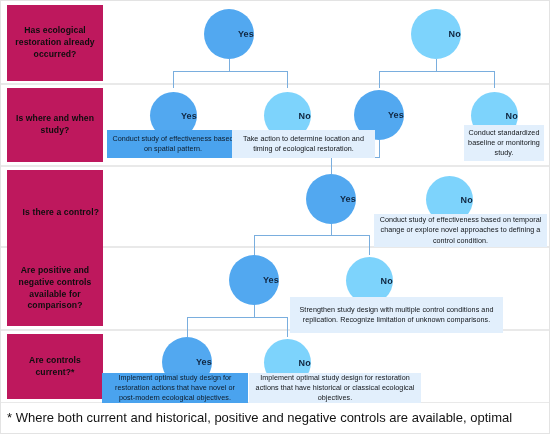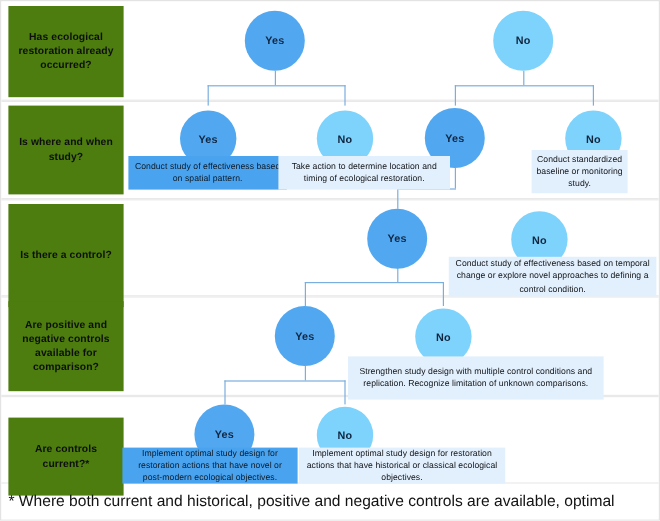--- a/index.html
+++ b/index.html
@@ -22,21 +22,21 @@
     position:absolute;
     left:0; right:0;
     border-top:1px solid #e9e9e9;
     border-bottom:1px solid #e9e9e9;
     box-sizing:border-box;
   }
   .qcell{
     position:absolute;
     left:6px;
     width:96px;
-    background:#4d7c0f;
+    background:#be185d;
     display:flex;
     align-items:center;
     justify-content:center;
     text-align:center;
     box-sizing:border-box;
     padding:2px 4px;
   }
   .qcell span{
     font-size:8.6px;
     font-weight:bold;
@@ -44,21 +44,21 @@
     line-height:1.38;
     letter-spacing:.1px;
   }
 
   
   .node{
     position:absolute;
     border-radius:50%;
     display:flex;
     align-items:center;
-    justify-content:center;
+    justify-content:flex-end;
     box-sizing:border-box;
     z-index:4;
   }
   .node span{
     font-size:9px;
     font-weight:bold;
     color:#10253f;
     letter-spacing:.2px;
   }
   .node.yes{ background:#52a8f0; }
@@ -115,27 +115,27 @@
   <div class="row-band" style="top:165px;height:81px;"></div>
   <div class="row-band" style="top:246px;height:83px;"></div>
   <div class="row-band" style="top:329px;height:73px;"></div>
 
   <div class="qcell" style="top:4px;height:76px;">
     <span>Has ecological restoration already occurred?</span>
   </div>
   <div class="qcell" style="top:87px;height:74px;">
     <span>Is where and when study?</span>
   </div>
-  <div class="qcell" style="top:169px;height:86px;">
+  <div class="qcell" style="top:169px;height:86px;justify-content:flex-end;">
     <span>Is there a control?</span>
   </div>
   <div class="qcell" style="top:250px;height:75px;">
     <span>Are positive and negative controls available for comparison?</span>
   </div>
-  <div class="qcell" style="top:347px;height:65px;">
+  <div class="qcell" style="top:333px;height:65px;">
     <span>Are controls current?*</span>
   </div>
 
   <div class="ln lnv" style="left:228px;top:58px;height:12px;"></div>
   <div class="ln lnh" style="left:172px;top:70px;width:115px;"></div>
   <div class="ln lnv" style="left:172px;top:70px;height:17px;"></div>
   <div class="ln lnv" style="left:286px;top:70px;height:17px;"></div>
 
   <div class="ln lnv" style="left:435px;top:58px;height:12px;"></div>
   <div class="ln lnh" style="left:378px;top:70px;width:116px;"></div>
@@ -198,21 +198,21 @@
   </div>
 
   <div class="abox dark" style="left:106px;top:129px;width:132px;height:28px;">
     <span>Conduct study of effectiveness based on spatial pattern.</span>
   </div>
 
   <div class="abox light" style="left:231px;top:129px;width:143px;height:28px;">
     <span>Take action to determine location and timing of ecological restoration.</span>
   </div>
 
-  <div class="abox light" style="left:442px;top:124px;width:80px;height:36px;">
+  <div class="abox light" style="left:463px;top:124px;width:80px;height:36px;">
     <span>Conduct standardized baseline or monitoring study.</span>
   </div>
 
   <div class="abox light" style="left:373px;top:213px;width:173px;height:33px;">
     <span>Conduct study of effectiveness based on temporal change or explore novel approaches to defining a control condition.</span>
   </div>
 
   <div class="abox light" style="left:289px;top:296px;width:213px;height:36px;">
     <span>Strengthen study design with multiple control conditions and replication. Recognize limitation of unknown comparisons.</span>
   </div>

